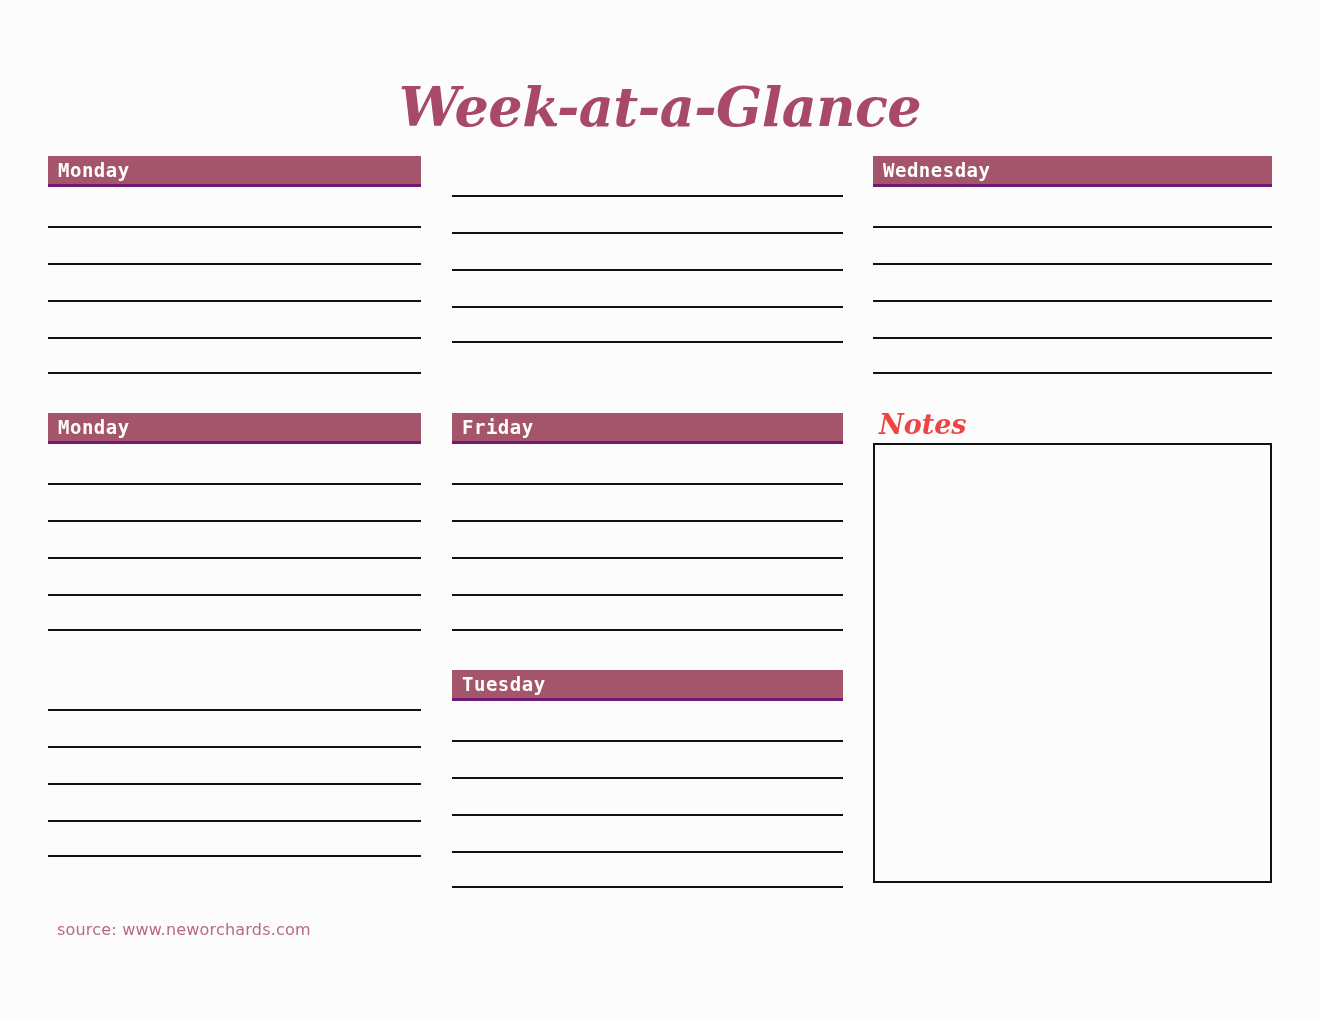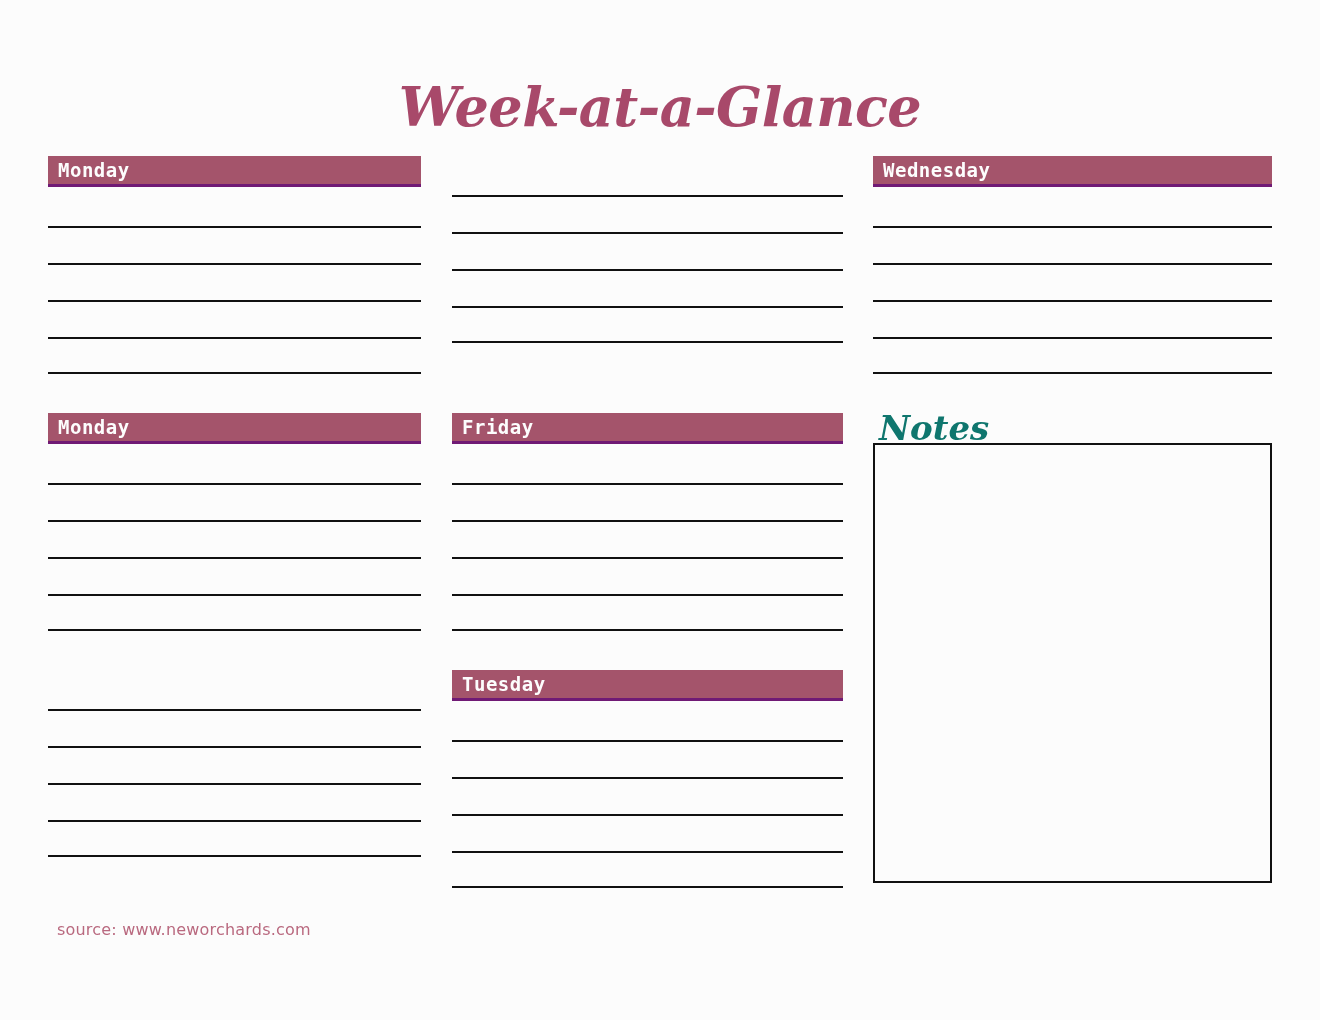--- a/index.html
+++ b/index.html
@@ -81,22 +81,22 @@
     position: absolute;
     left: 873px;
     top: 411px;
     width: 399px;
   }
 
   .notes-title {
     font-family: "DejaVu Serif", "Liberation Serif", serif;
     font-style: italic;
     font-weight: bold;
-    font-size: 34px;
-    color: #0f766e;
+    font-size: 27px;
+    color: #ef4444;
     line-height: 1;
     height: 32px;
     padding-left: 6px;
     box-sizing: border-box;
   }
 
   .notes-box {
     width: 399px;
     height: 440px;
     border: 2px solid #111111;

